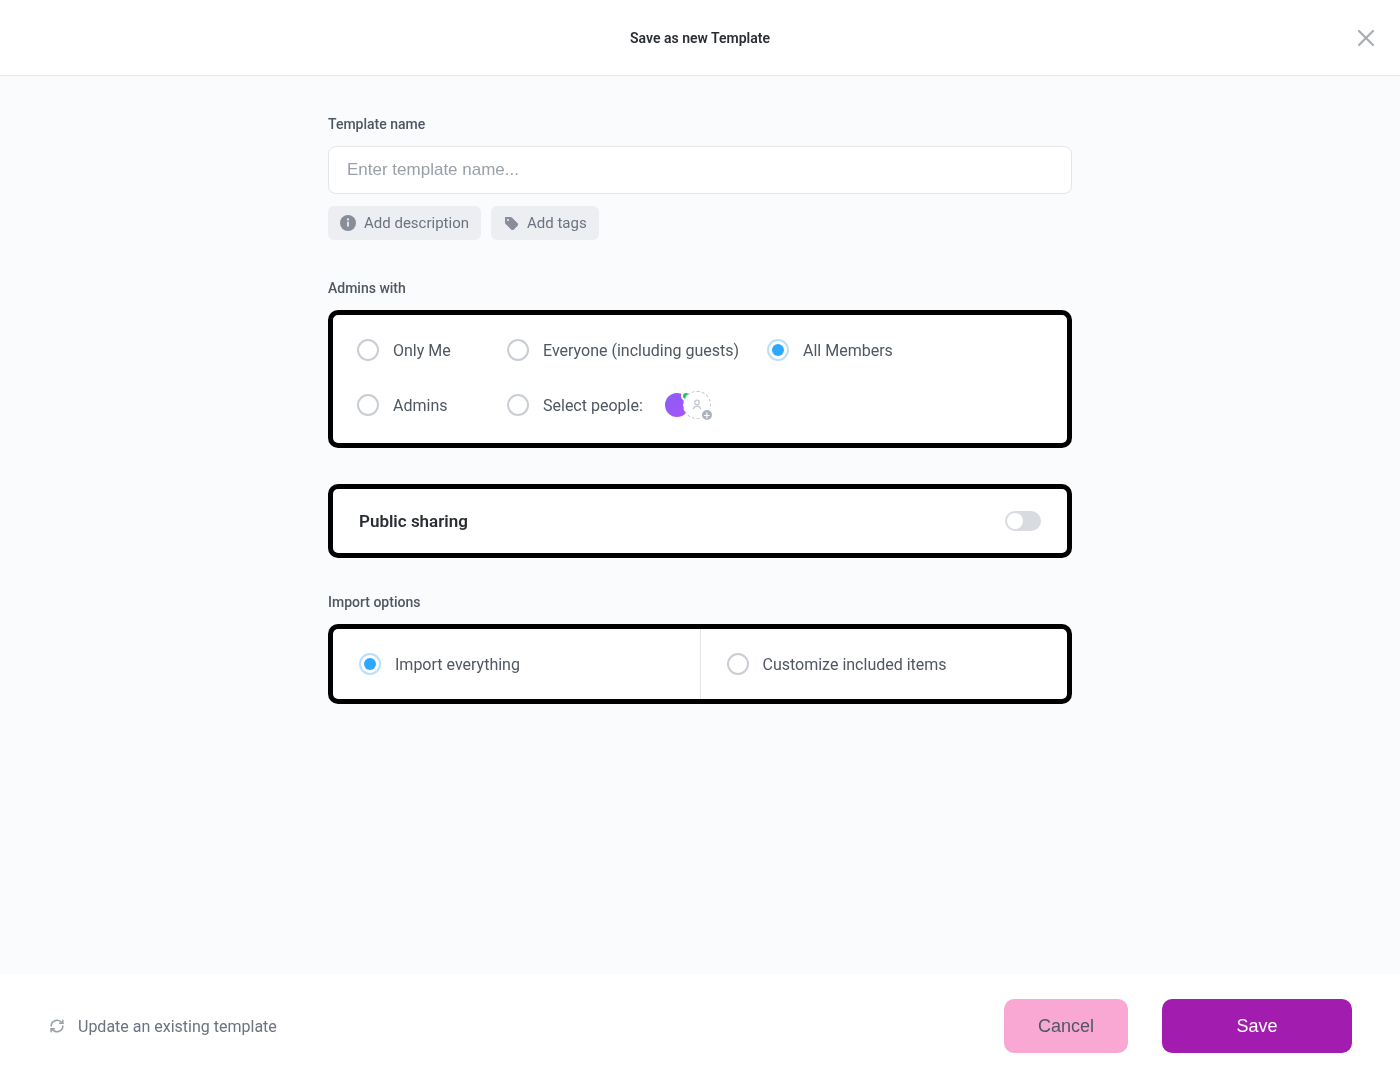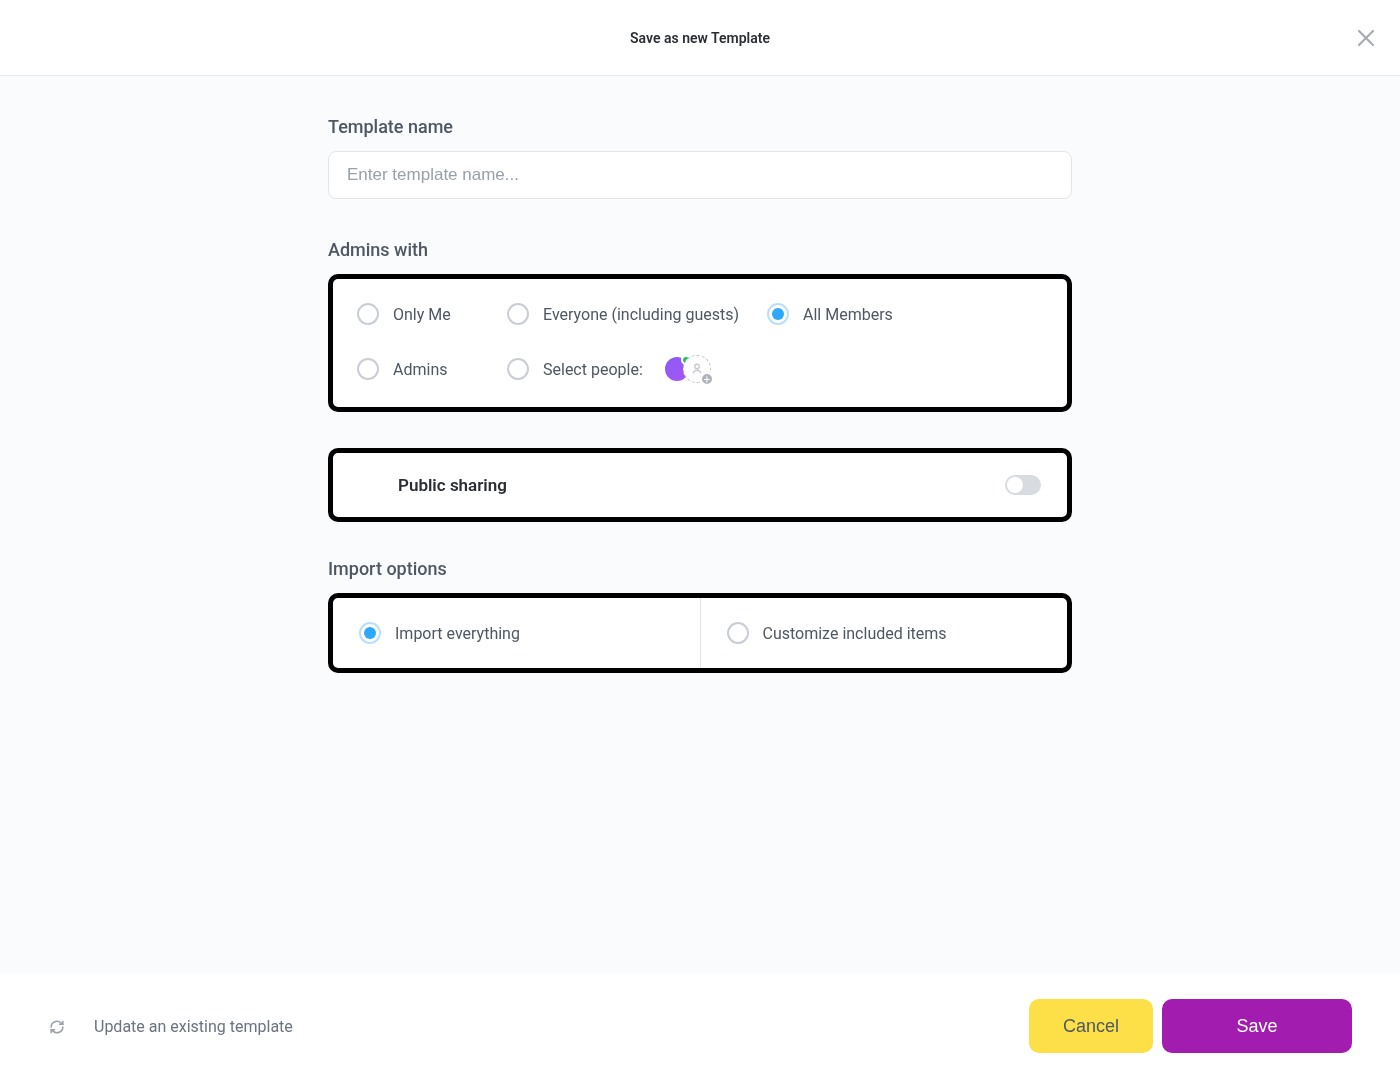--- a/index.html
+++ b/index.html
@@ -46,21 +46,21 @@
     padding: 40px 0 0 0;
     height: calc(100% - 76px - 104px);
     overflow-y: auto;
   }
   .inner {
     width: 744px;
     margin: 0 auto;
   }
 
   .section-label {
-    font-size: 18px;
+    font-size: 14px;
     font-weight: 500;
     color: #4f5762;
     margin-bottom: 14px;
   }
 
   .text-input {
     width: 100%;
     height: 48px;
     border: 1px solid #e3e5e9;
     border-radius: 8px;
@@ -176,21 +176,20 @@
     display: flex;
     align-items: center;
     justify-content: space-between;
     padding: 22px 26px;
     margin-bottom: 36px;
   }
   .public-label {
     font-size: 17px;
     font-weight: 600;
     color: #2a2e34;
-    margin-left: 39px;
   }
   .toggle {
     width: 36px; height: 20px;
     background: #d8dbe0;
     border-radius: 999px;
     position: relative;
     cursor: pointer;
   }
   .toggle .knob {
     position: absolute;
@@ -223,41 +222,41 @@
     position: absolute;
     bottom: 0; left: 0; right: 0;
     height: 104px;
     background: #fff;
     display: flex;
     align-items: center;
     padding: 0 48px;
   }
   .footer-left {
     display: flex;
-    align-items: flex-end;
-    gap: 28px;
+    align-items: flex-start;
+    gap: 12px;
     color: #6b7280;
     font-size: 16px;
     cursor: pointer;
   }
   .footer-left svg { width: 18px; height: 18px; color: #9aa0a8; }
   .footer-spacer { flex: 1; }
   .btn {
     height: 54px;
     padding: 0 34px;
     border-radius: 10px;
     font-size: 18px;
     font-weight: 500;
     display: inline-flex;
     align-items: center;
     justify-content: center;
     cursor: pointer;
     border: none;
   }
-  .btn-cancel { background: #fde047; color: #4f5762; margin-right: 9px; }
+  .btn-cancel { background: #f9a8d4; color: #4f5762; margin-right: 34px; }
   .btn-primary { background: #a21caf; color: #fff; min-width: 190px; }
 
 </style>
 </head>
 <body>
 
 <div class="modal-header">
   <div class="modal-title">Save as new Template</div>
   <div class="close-btn">
     <svg viewBox="0 0 24 24" fill="none" stroke="currentColor" stroke-width="2.2" stroke-linecap="round">
@@ -266,20 +265,37 @@
       </svg>
   </div>
 </div>
 
 <div class="modal-body">
   <div class="inner">
 
     
     <div class="section-label">Template name</div>
     <input class="text-input" type="text" placeholder="Enter template name..." style="">
+    <div class="chip-row">
+      <div class="chip">
+        <svg viewBox="0 0 16 16" fill="currentColor">
+            <circle cx="8" cy="8" r="8" fill="#878e99"></circle>
+            <rect x="7.1" y="6.5" width="1.8" height="5.2" rx="0.9" fill="#eceef1"></rect>
+            <circle cx="8" cy="4.4" r="1.1" fill="#eceef1"></circle>
+          </svg>
+        <span>Add description</span>
+      </div>
+      <div class="chip">
+        <svg viewBox="0 0 16 16" fill="currentColor">
+            <path fill="#878e99" d="M2 2h5.5a2 2 0 0 1 1.4.6l5.5 5.5a2 2 0 0 1 0 2.8l-3.5 3.5a2 2 0 0 1-2.8 0L2.6 8.9A2 2 0 0 1 2 7.5V2z"></path>
+            <circle cx="5" cy="5" r="1.1" fill="#eceef1"></circle>
+          </svg>
+        <span>Add tags</span>
+      </div>
+    </div>
 
     
     <div class="section-gap">
       <div class="section-label">Admins with</div>
       <div class="card share-card">
         <div class="share-grid">
           <div class="radio-item">
             <span class="radio"></span>
             <span>Only Me</span>
           </div>

